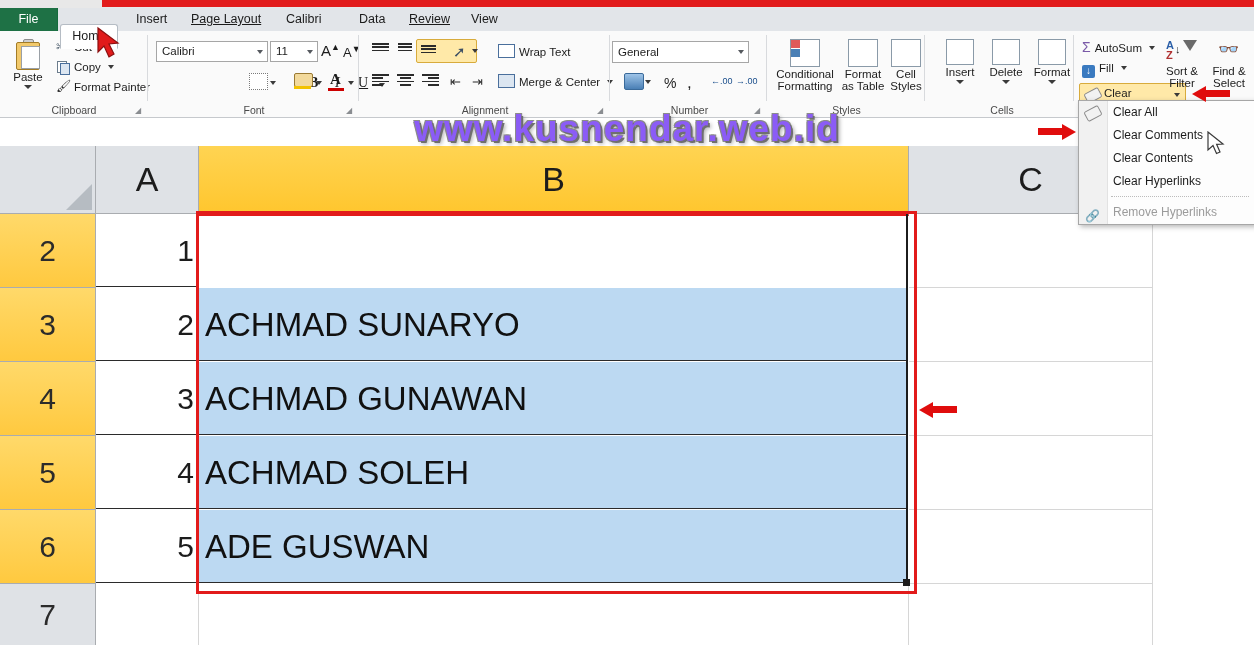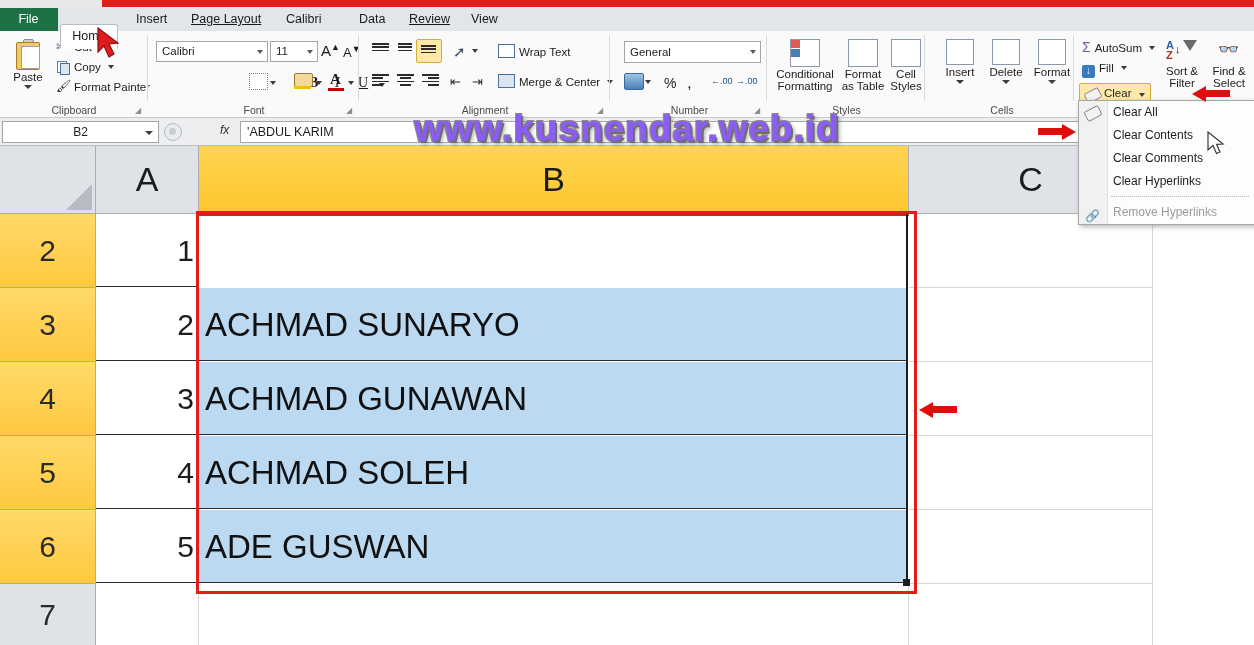--- a/index.html
+++ b/index.html
@@ -44,21 +44,21 @@
   .scis:before{content:"\2702";font-size:13px;color:#4a5a6a;position:absolute;left:0;top:-1px;}
   .copy2{position:absolute;left:1px;top:1px;width:8px;height:10px;background:#fff;border:1px solid #6b7c8c;}
   .copy2b{position:absolute;left:4px;top:3px;width:8px;height:10px;background:#dce6f1;border:1px solid #4a6f9c;}
   .brush:before{content:"\1F58C";font-size:12px;position:absolute;left:0;top:-1px;}
 
   .cbx{position:absolute;background:#fff;border:1px solid #a6a6a6;font-size:11.5px;color:#1c1c1c;}
   .cbx .v{position:absolute;left:5px;top:0;line-height:inherit;}
   .cbx .arr{position:absolute;right:4px;top:50%;margin-top:-2px;width:0;height:0;
             border-left:3.5px solid transparent;border-right:3.5px solid transparent;border-top:4px solid #55595e;}
 
-  .sq{position:absolute;border:1px solid transparent;}
+  .sq{position:absolute;border:1px solid transparent;padding-left:35px;}
   .sq.on{background:#ffe9a8;border:1px solid #d8ab3c;border-radius:2px;}
 
   .alignico{position:absolute;width:17px;height:13px;}
   .alignico i{display:block;height:1.6px;background:#2b2b2b;margin-bottom:1.8px;}
 
   
   .menu{position:absolute;left:1078px;top:100px;width:176px;background:#fdfdfd;
         border:1px solid #a7a7a7;box-shadow:2px 2px 5px rgba(0,0,0,.28);z-index:40;}
   .menu .gutter{position:absolute;left:0;top:0;bottom:0;width:28px;background:#f1f1f1;border-right:1px solid #e2e2e2;}
   .mi{position:relative;height:23px;line-height:23px;padding-left:34px;font-size:12px;color:#1c1c1c;z-index:2;cursor:default;}
@@ -258,21 +258,21 @@
       <div class="btn" style="left:138px;top:43px;">
         <span style="display:inline-block;width:15px;height:12px;border:1px solid #4a6f9c;background:#dce6f1;vertical-align:-2px;margin-right:4px;"></span><span>Merge &amp; Center</span>
         <span style="display:inline-block;margin-left:4px;vertical-align:2px;width:0;height:0;border-left:3.5px solid transparent;border-right:3.5px solid transparent;border-top:4px solid #3a3a3a;"></span>
       </div>
       <div class="glabel">Alignment</div>
       <div class="dlg">◢</div>
       <div class="sep"></div>
     </div>
 
     <div class="rgroup" style="left:612px;width:155px;">
-      <div class="cbx" style="left:12px;top:10px;width:135px;height:20px;line-height:20px;">
+      <div class="cbx" style="left:0;top:10px;width:135px;height:20px;line-height:20px;">
         <span class="v">General</span>
           <span class="arr"></span>
       </div>
       <div style="position:absolute;left:12px;top:42px;width:18px;height:15px;background:linear-gradient(#9ec4e8,#4a7fb5);border:1px solid #3a6a9a;border-radius:2px;"></div>
       <div style="position:absolute;left:33px;top:49px;width:0;height:0;border-left:3.5px solid transparent;border-right:3.5px solid transparent;border-top:4px solid #3a3a3a;"></div>
       <div class="btn" style="left:52px;top:44px;font-size:14px;">
         <span>%</span></div>
       <div class="btn" style="left:75px;top:42px;font-size:17px;">
         <span>,</span></div>
       <div class="btn" style="left:99px;top:45px;font-size:9px;color:#1b4f8c;">
@@ -368,53 +368,39 @@
 
     <div class="mi">
       <span class="mico">
           <span class="eraser" style="top:3px;"></span>
         </span>
       <span>Clear All</span>
     </div>
 
 
     <div class="mi">
+      <span>Clear Comments</span>
+    </div>
+
+    <div class="mi">
       <span>Clear Contents</span>
-    </div>
-
-    <div class="mi">
-      <span>Clear Comments</span>
     </div>
 
     <div class="mi">
       <span>Clear Hyperlinks</span>
     </div>
 
     <div class="msep"></div>
 
     <div class="mi dis">
       <span class="mico" style="color:#9a9a9a;font-size:12px;">🔗</span>
       <span>Remove Hyperlinks</span>
     </div>
   </div>
 
-  <div class="fbar">
-    <div class="namebox">
-      <span>B2</span>
-      <span class="nb-arr"></span>
-    </div>
-    <div class="fxbtns">
-      <span class="circ"></span>
-      <span class="fxlbl"><b>fx</b></span>
-    </div>
-    <div class="finput">
-      <span>'ABDUL KARIM</span>
-    </div>
-    <div class="fdrop"></div>
-  </div>
 
   <div class="grid">
     <div class="corner"></div>
 
     <div class="colhdr" style="left:96px;width:102px;"><span>A</span></div>
     <div class="colhdr selcol" style="left:199px;width:709px;"><span>B</span></div>
     <div class="colhdr" style="left:909px;width:243px;"><span>C</span></div>
 
     <div class="rowhdr selrow" style="top:68px;height:73px;line-height:73px;"><span>2</span></div>
     <div class="cell cellA" style="left:96px;top:68px;width:102px;height:73px;line-height:73px;"><span>1</span></div>

